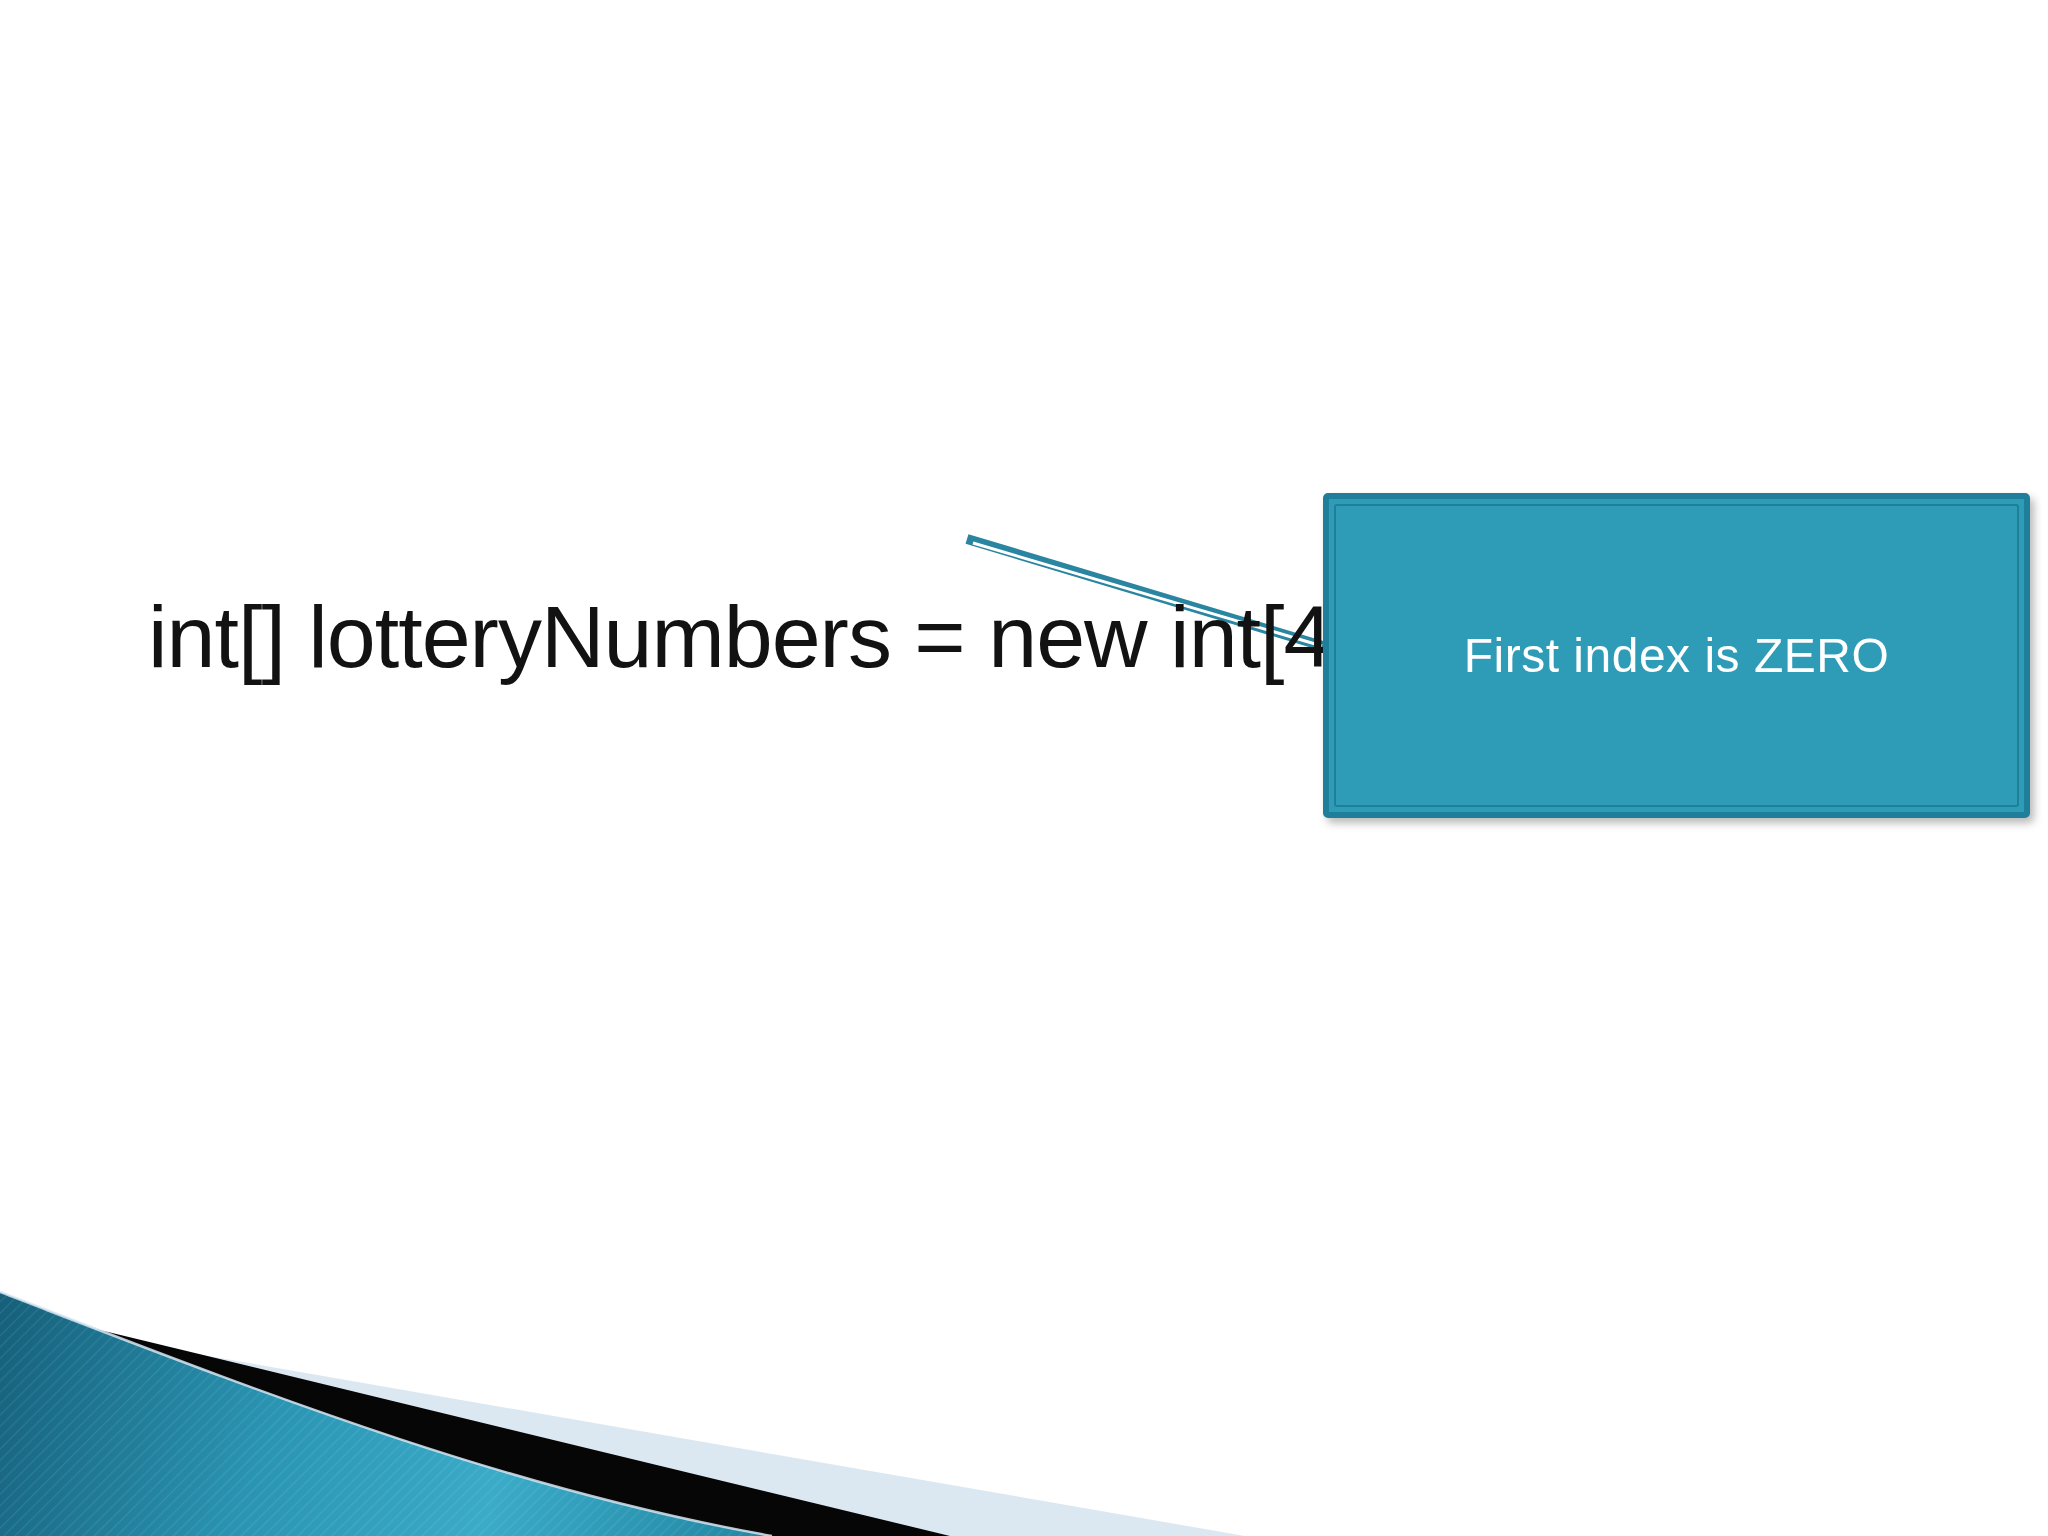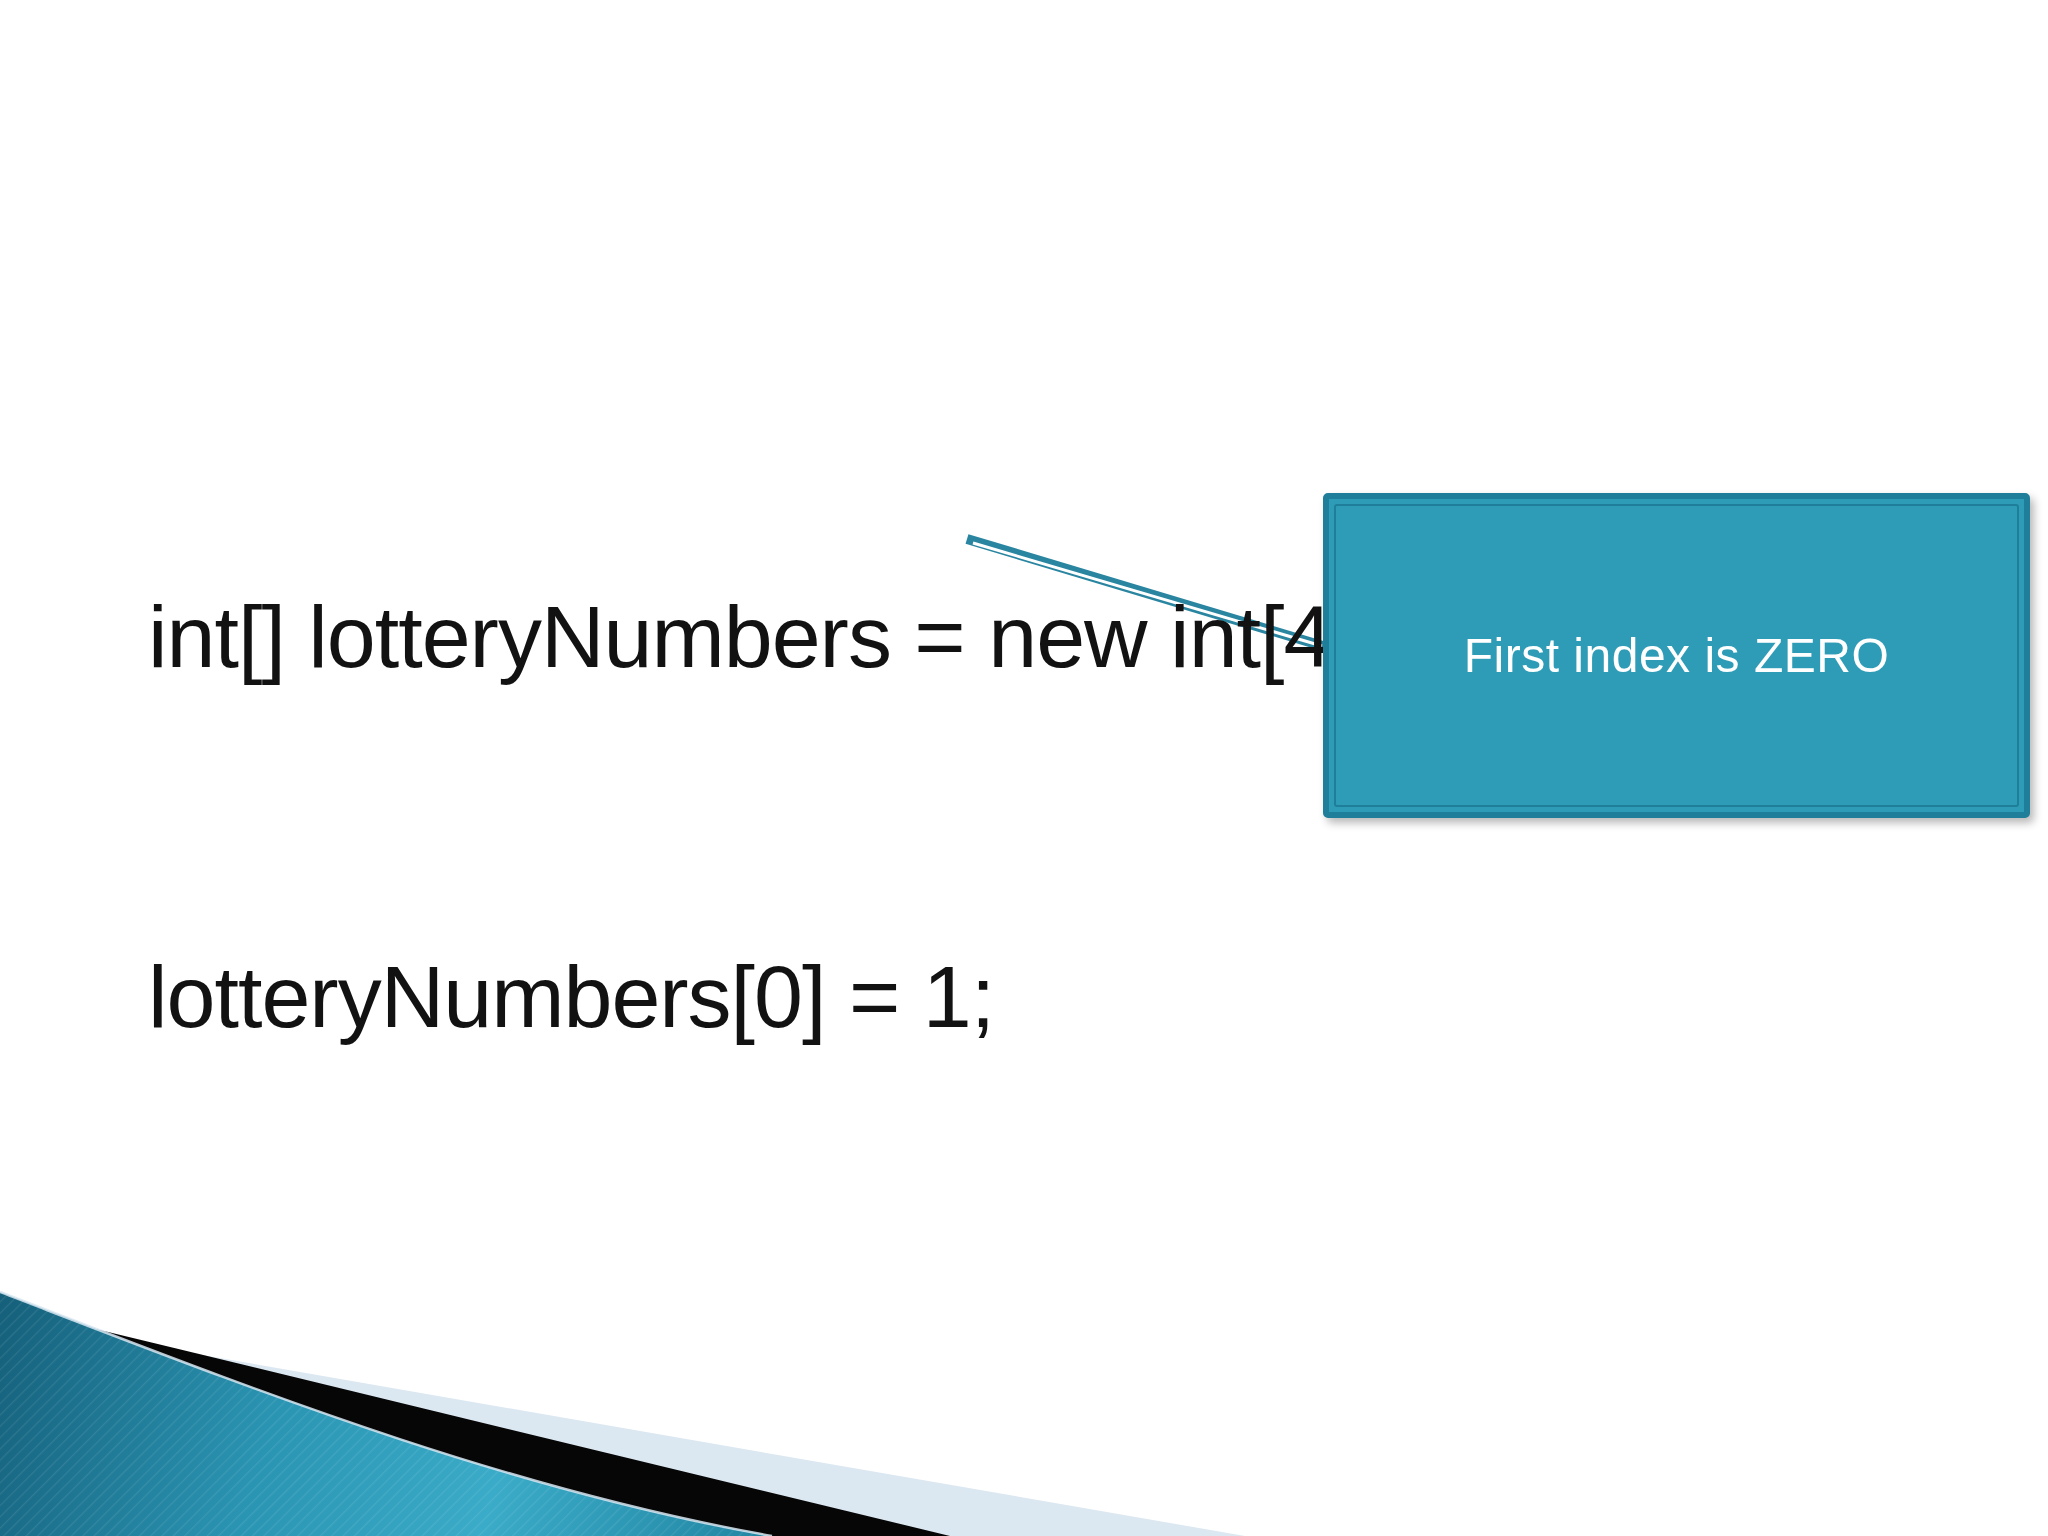--- a/index.html
+++ b/index.html
@@ -69,21 +69,20 @@
     <path d="M 0,1292 C 240,1384 500,1488 772,1536" fill="none" style="stroke:var(--deco_edge_light,#d8e8f2)" stroke-width="2.5" opacity="0.85"></path>
 
     <g>
       <line x1="967" y1="539" x2="1326" y2="647" style="stroke:var(--connector,#2a85a1)" stroke-width="10"></line>
       <line x1="973" y1="543" x2="1322" y2="646" style="stroke:var(--connector_gap,#ffffff)" stroke-width="3"></line>
     </g>
   </svg>
 
   <div class="code-block">
     <div class="code-line">int[] lotteryNumbers = new int[4];</div>
-    <div class="code-line">lotteryNumbers[0] = 1;</div>
     
     
   </div>
 
   <div class="callout">
     <div class="callout-inner">
       <span class="callout-text">First index is ZERO</span>
     </div>
   </div>
 

